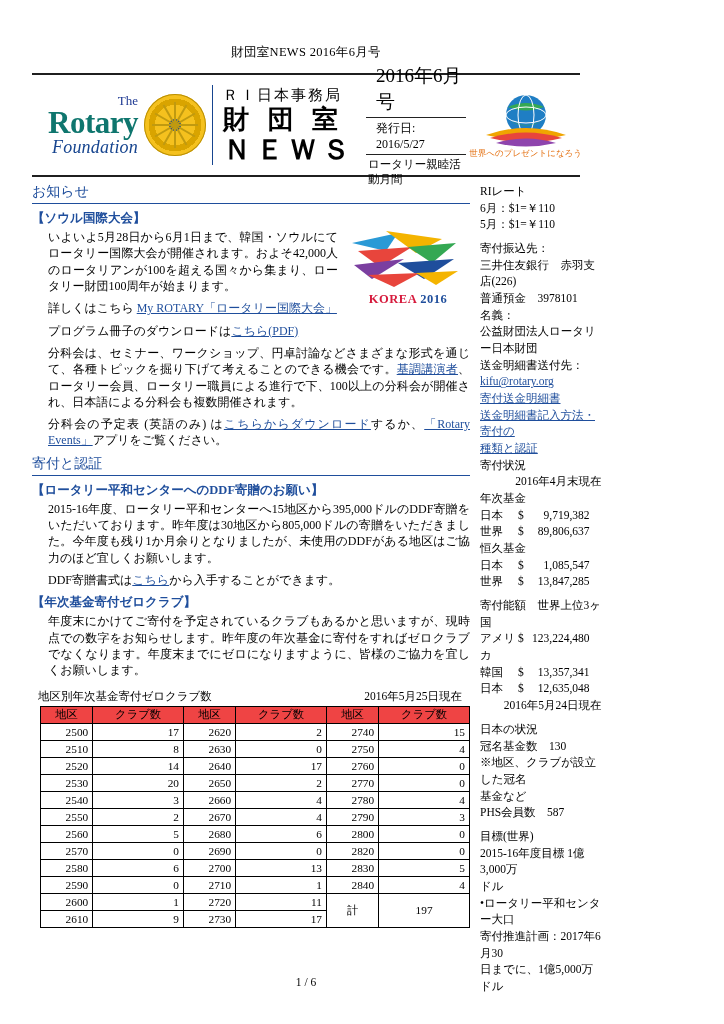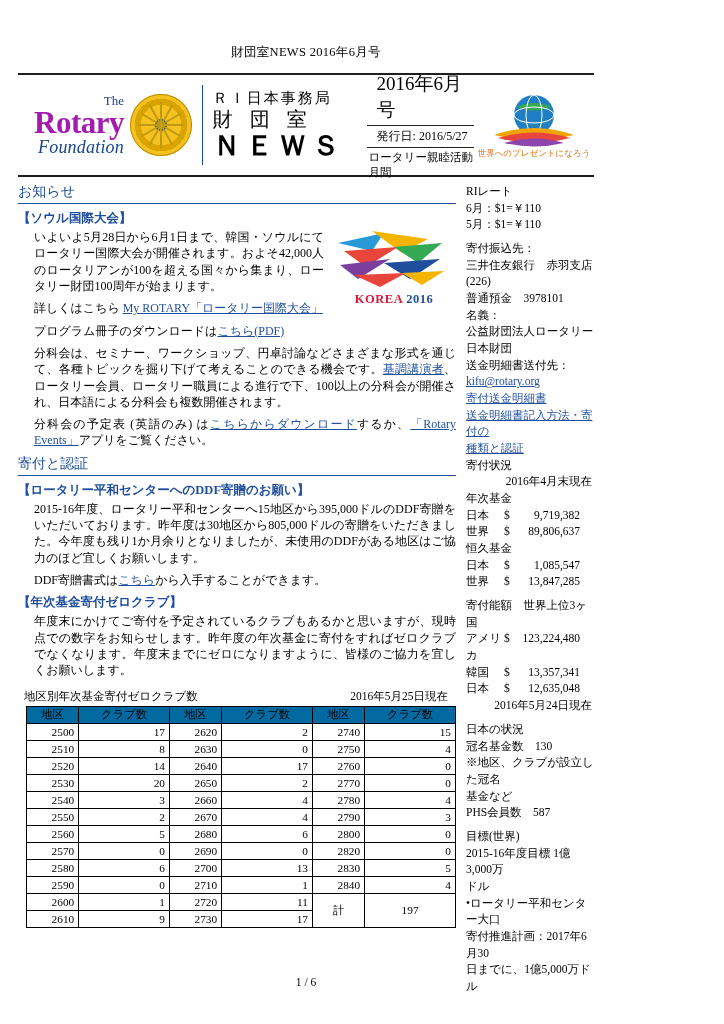--- a/index.html
+++ b/index.html
@@ -13,21 +13,21 @@
     font-family: "Liberation Serif", "DejaVu Serif", serif;
     color: #000000;
     position: relative;
     overflow: hidden;
   }
   .page {
     width: 612px;
     height: 1024px;
     position: relative;
     box-sizing: border-box;
-    padding: 0 18px;
+    padding: 0 32px;
   }
   .doc-header {
     text-align: center;
     font-size: 12.5px;
     padding-top: 44px;
     letter-spacing: .3px;
   }
   .hr-top {
     border-top: 2px solid #1f1f1f;
     margin-top: 12px;
@@ -54,21 +54,21 @@
   }
   .logo-the {
     font-size: 13px;
     color: #1f3a93;
     font-family: "Liberation Serif", serif;
     margin-left: 28px;
   }
   .logo-rotary {
     font-size: 31px;
     font-weight: bold;
-    color: #a21caf;
+    color: #0f766e;
     letter-spacing: -0.5px;
   }
   .logo-foundation {
     font-size: 18px;
     color: #17458f;
     letter-spacing: .2px;
     font-style: italic;
   }
   .wheel {
     width: 62px;
@@ -114,22 +114,22 @@
   }
   .title-left {
     width: 178px;
   }
   .ri-line {
     font-size: 15px;
     letter-spacing: 2px;
     font-family: "Liberation Serif", serif;
   }
   .zaidanshitsu {
-    font-size: 20px;
-    font-weight: normal;
+    font-size: 26px;
+    font-weight: bold;
     letter-spacing: 6px;
     line-height: 1.15;
   }
   .news {
     font-size: 28px;
     font-weight: bold;
     letter-spacing: 5px;
     line-height: 1.05;
   }
   .title-right {
@@ -245,21 +245,21 @@
     font-size: 11.3px;
     font-family: "Liberation Serif", serif;
   }
   table.zero th, table.zero td {
     border: 1px solid #000;
     height: 16px;
     padding: 0 4px;
     text-align: right;
   }
   table.zero th {
-    background: #0369a1;
+    background: #ef4444;
     text-align: center;
     font-weight: normal;
   }
   table.zero td.ctr { text-align: center; }
   
   .r-line { margin: 0; }
   .r-gap { height: 7px; }
   .money-row {
     display: flex;
   }

